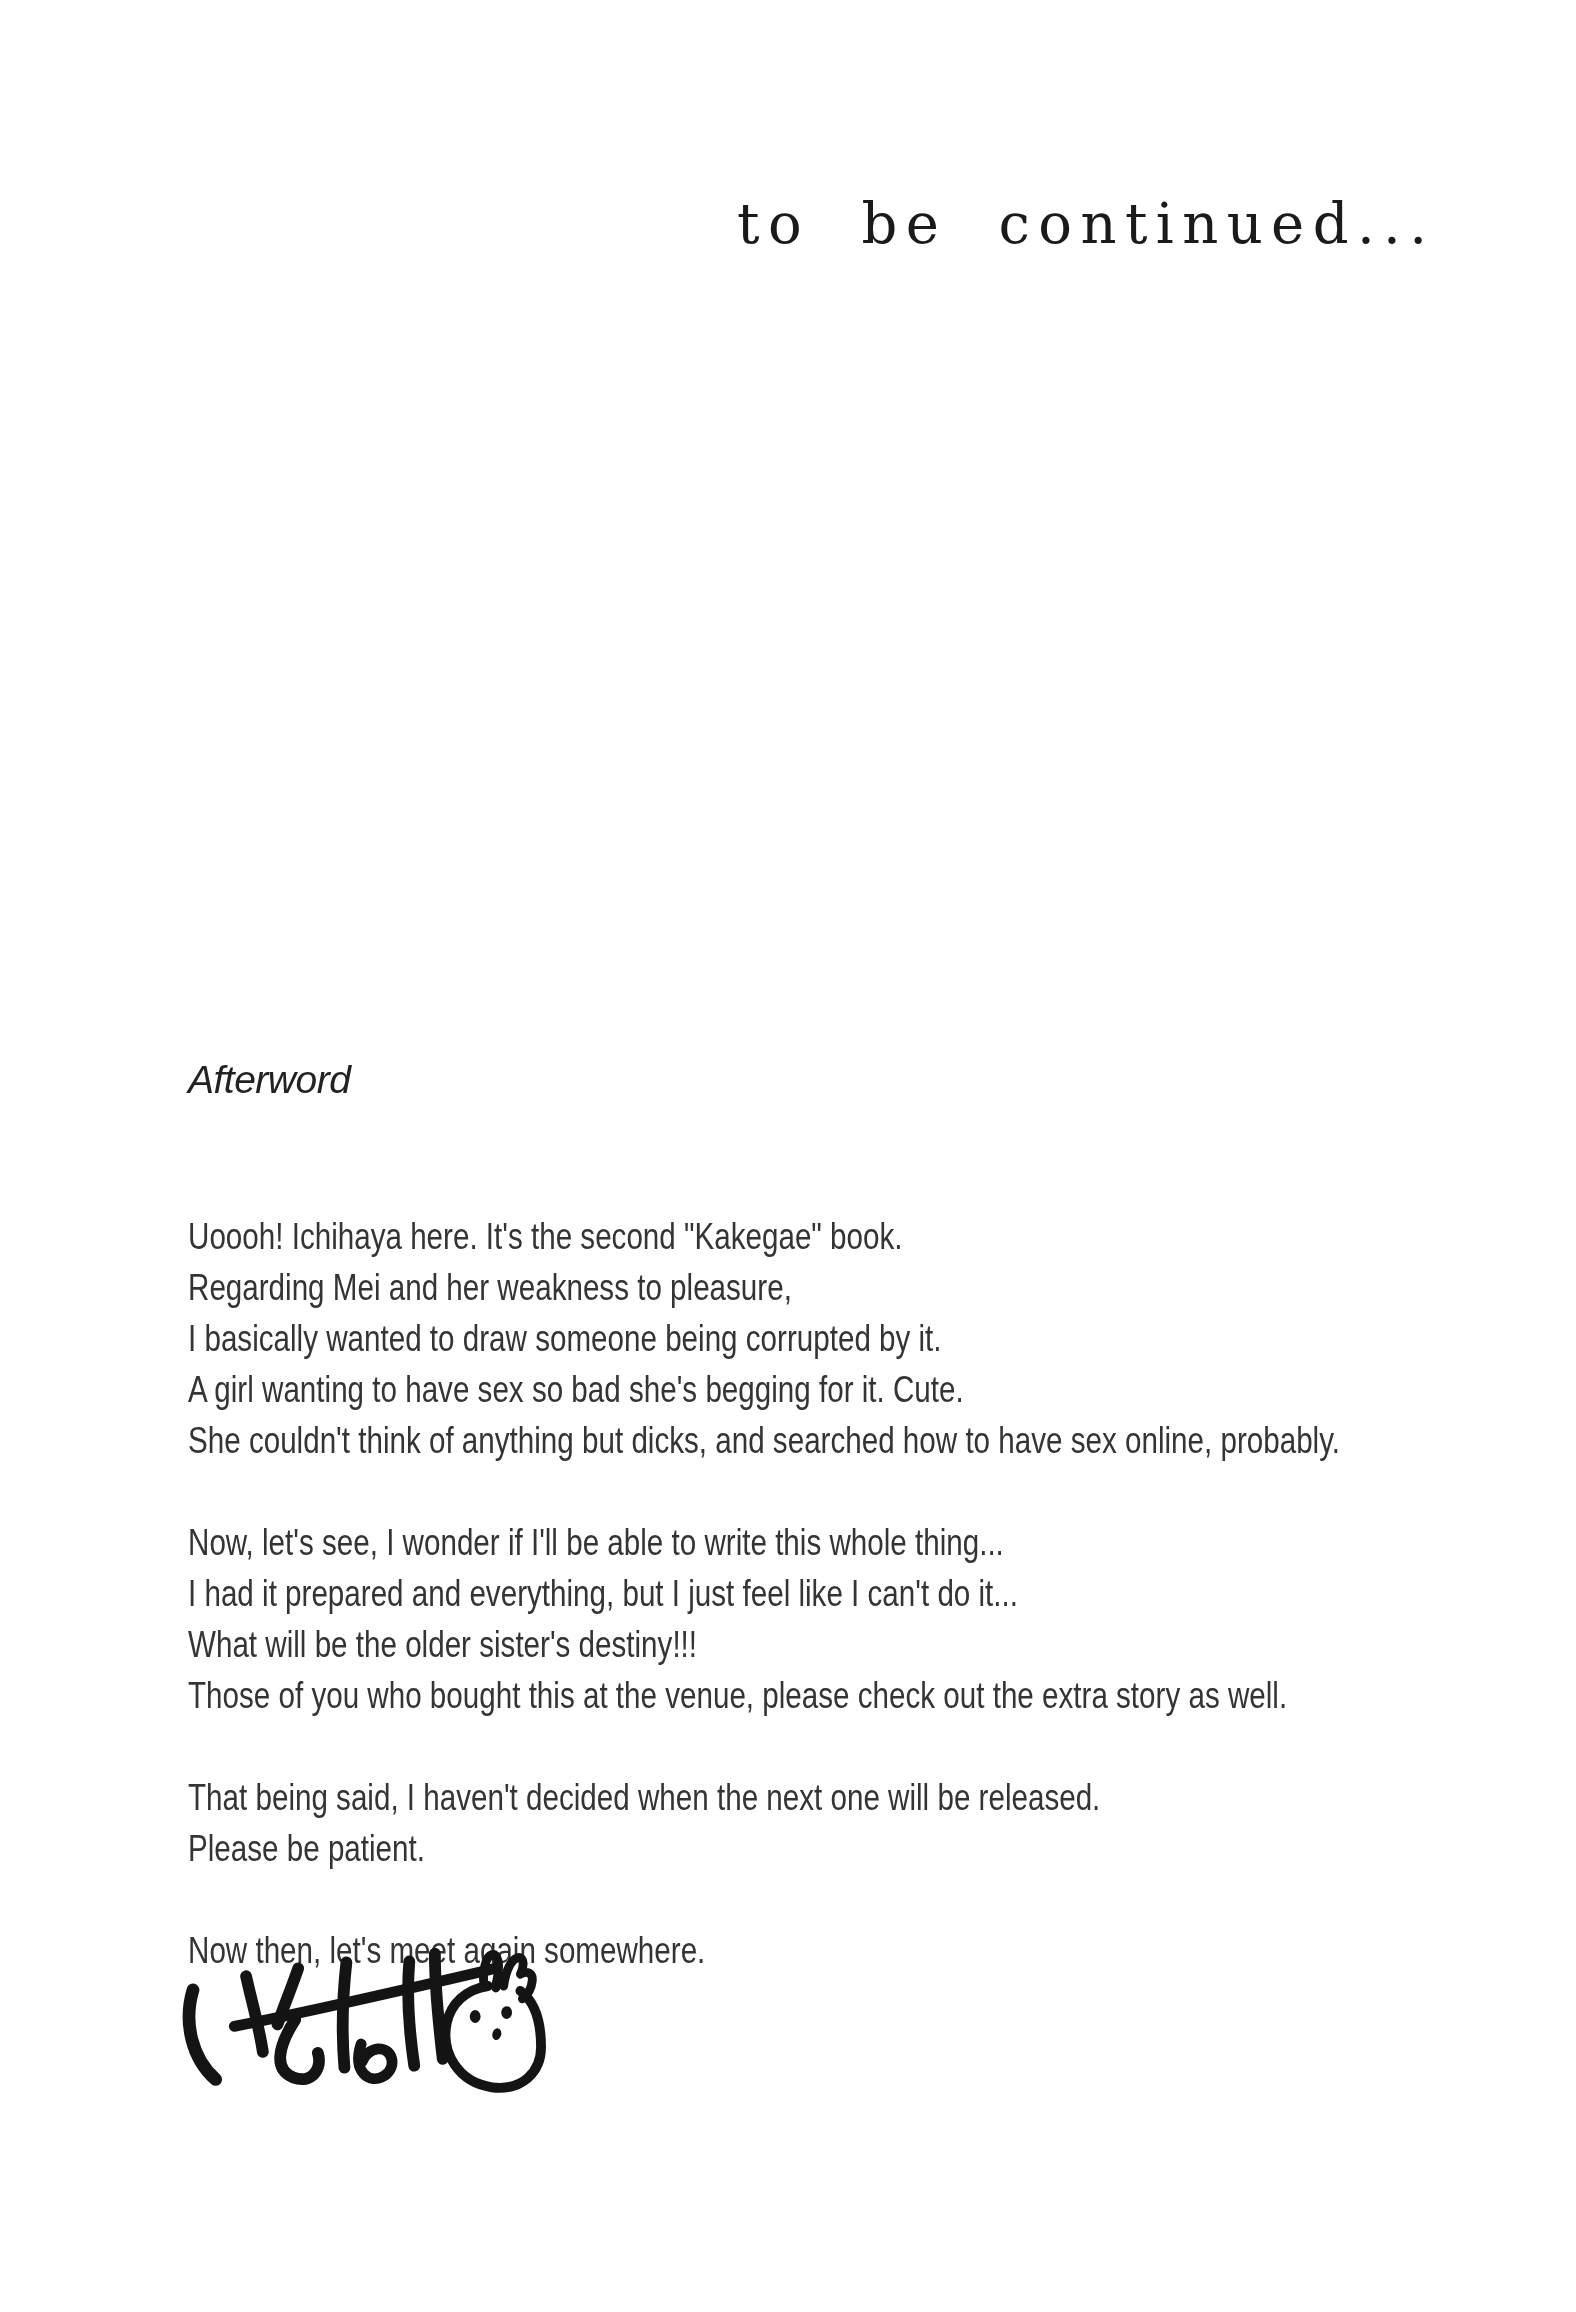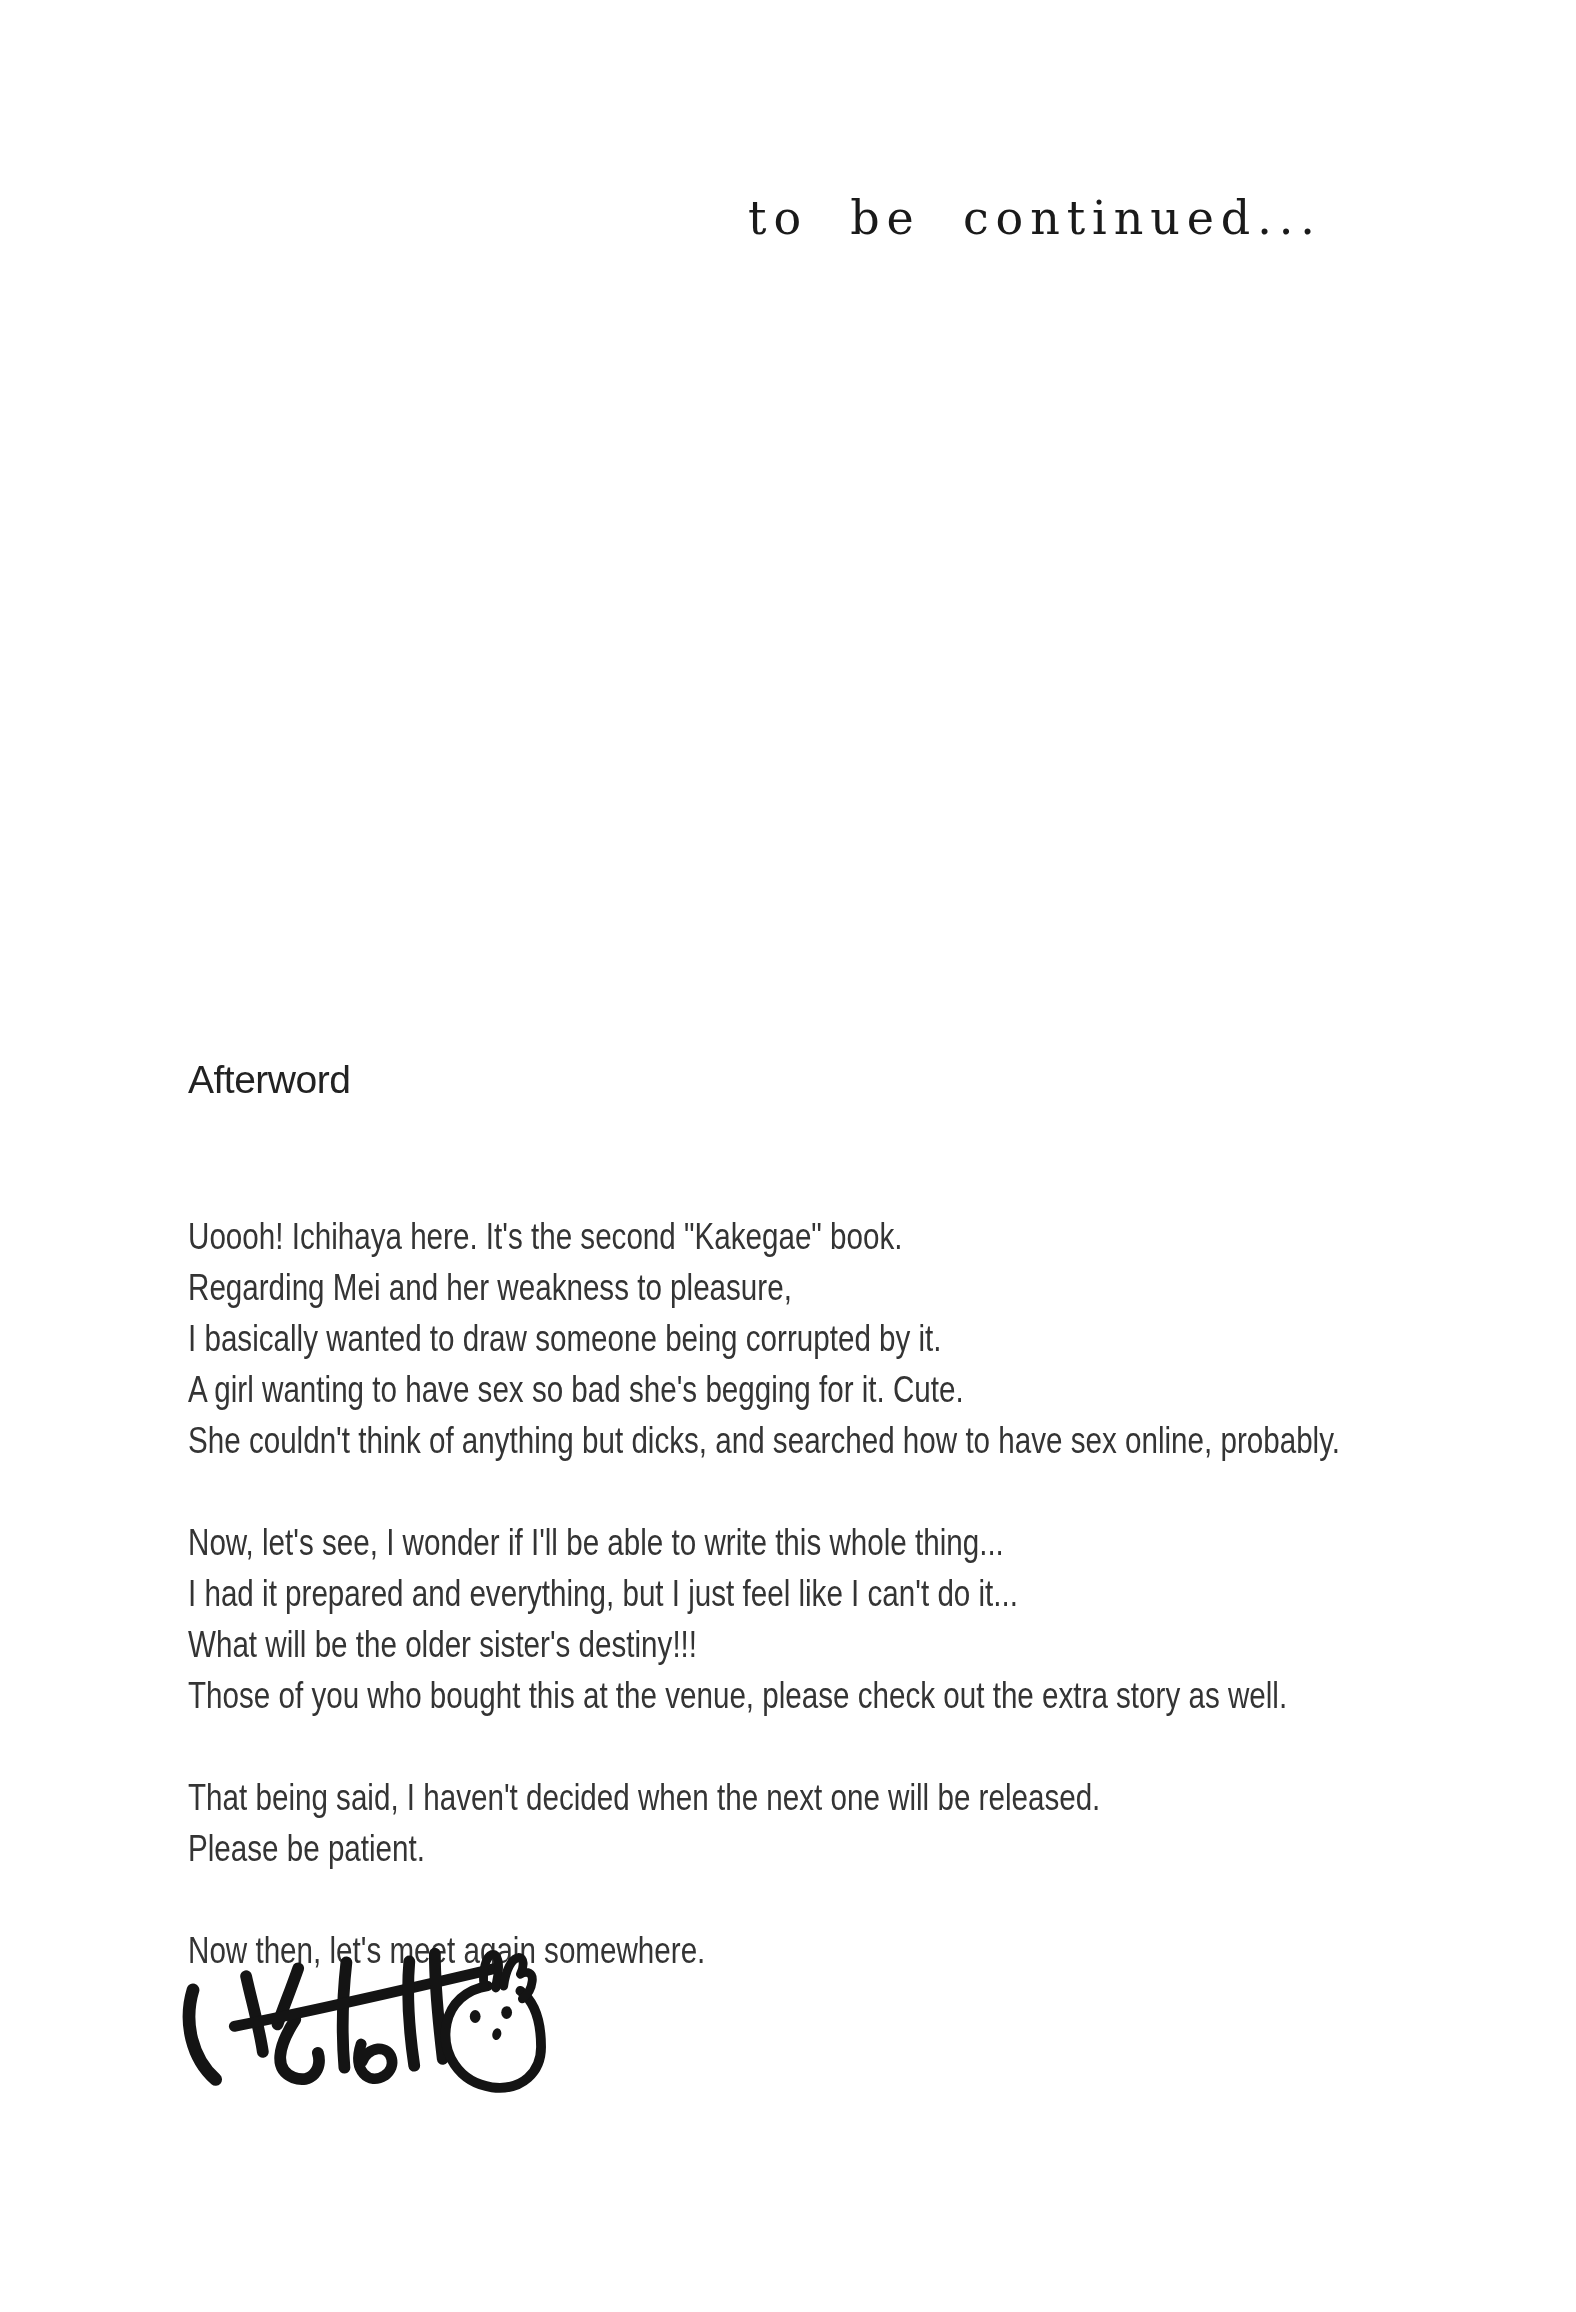--- a/index.html
+++ b/index.html
@@ -7,34 +7,34 @@
     position:relative;
     width:1576px;height:2313px;
     background:#ffffff;
     overflow:hidden;
     font-family:"Liberation Sans",sans-serif;
   }
   .tbc{
     position:absolute;
     left:737px;top:191px;
     font-family:"DejaVu Serif","Liberation Serif",serif;
-    font-size:46px;
+    font-size:56px;
     letter-spacing:0.15em;
     word-spacing:0.45em;
     color:#1a1a1a;
     white-space:nowrap;
-    margin-left:11px;
   }
   .afterword-heading{
     position:absolute;
     left:188px;top:1058px;
     font-size:39px;
     line-height:43px;
     letter-spacing:-0.5px;
     color:#222222;
+    font-style:italic;
   }
   .afterword-body{
     position:absolute;
     left:188px;top:1160px;
     font-size:37px;
     line-height:51px;
     color:#343434;
     transform:scaleX(0.8);
     transform-origin:left top;
     white-space:nowrap;

